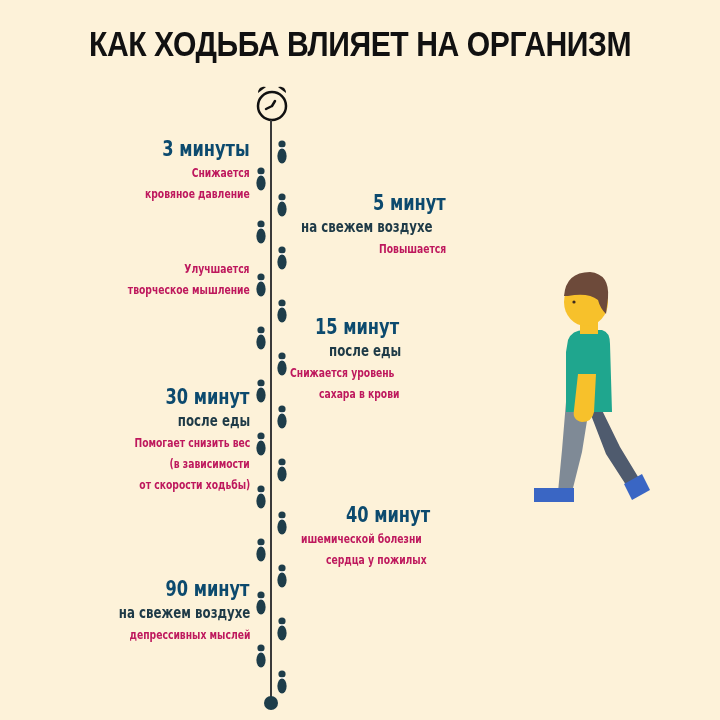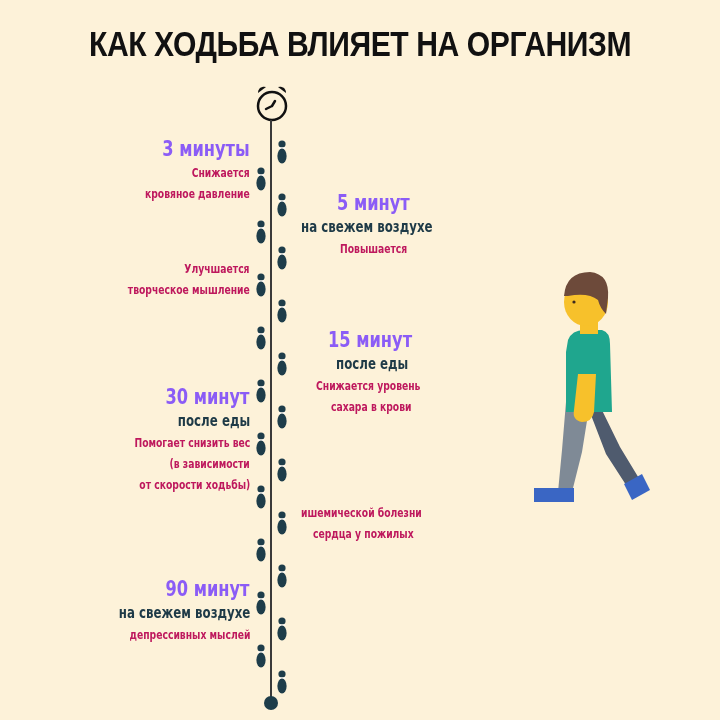--- a/index.html
+++ b/index.html
@@ -7,22 +7,22 @@
          font-family:"Liberation Sans", "DejaVu Sans", sans-serif; color:#1c1c1c; }
   .title { position:absolute; top:24px; left:0; width:720px; text-align:center;
            font-size:35px; font-weight:bold; letter-spacing:-0.5px; color:#111;
            transform:scaleX(0.86); transform-origin:center; }
   .timeline-line { position:absolute; left:270px; top:120px; width:2px; height:582px; background:#3a3a3a; }
   .end-dot { position:absolute; left:264px; top:696px; width:14px; height:14px; border-radius:50%; background:#1e3d4a; }
   .clock { position:absolute; left:253px; top:84px; width:38px; height:40px; }
   .foot { position:absolute; width:10px; height:24px; }
   .block { position:absolute; font-family:"DejaVu Sans Condensed","DejaVu Sans", sans-serif; }
   .block.left { text-align:right; }
-  .block.right { text-align:center; }
-  .head { font-size:22px; font-weight:bold; color:#8b5cf6; line-height:26px; transform-origin:inherit; }
+  .block.right { text-align:right; }
+  .head { font-size:22px; font-weight:bold; color:#0c4a6e; line-height:26px; transform-origin:inherit; }
   .sub { font-size:16px; font-weight:bold; color:#1e3a47; line-height:22px; }
   .body { font-size:12.5px; font-weight:bold; color:#be185d; line-height:21px; }
   .sq { display:inline-block; transform:scaleX(0.82); }
   .left .sq { transform-origin:right center; }
   .right .sq { transform-origin:left center; }
   .walker { position:absolute; left:528px; top:262px; width:130px; height:250px; }
 </style>
 </head>
 <body>
 
@@ -156,36 +156,37 @@
   <div class="head"><span class="sq">5 минут</span></div>
   <div class="sub"><span class="sq">на свежем воздухе</span></div>
   <div class="body"><span class="sq">Повышается</span></div>
 </div>
 
 <div class="block left" style="right:470px; top:258px;">
   <div class="body"><span class="sq">Улучшается</span></div>
   <div class="body"><span class="sq">творческое мышление</span></div>
 </div>
 
-<div class="block right" style="left:316px; top:314px;margin-top:13px;">
+<div class="block right" style="left:290px; top:314px;">
   <div class="head"><span class="sq">15 минут</span></div>
   <div class="sub"><span class="sq">после еды</span></div>
   <div class="body"><span class="sq">Снижается уровень</span></div>
   <div class="body"><span class="sq">сахара в крови</span></div>
 </div>
 
 <div class="block left" style="right:470px; top:384px;">
   <div class="head"><span class="sq">30 минут</span></div>
   <div class="sub"><span class="sq">после еды</span></div>
   <div class="body"><span class="sq">Помогает снизить вес</span></div>
   <div class="body"><span class="sq">(в зависимости</span></div>
   <div class="body"><span class="sq">от скорости ходьбы)</span></div>
 </div>
 
 <div class="block right" style="left:301px; top:502px;">
+  <div class="head"><span class="sq">40 минут</span></div>
   <div class="body"><span class="sq">ишемической болезни</span></div>
   <div class="body"><span class="sq">сердца у пожилых</span></div>
 </div>
 
 <div class="block left" style="right:470px; top:576px;">
   <div class="head"><span class="sq">90 минут</span></div>
   <div class="sub"><span class="sq">на свежем воздухе</span></div>
   <div class="body"><span class="sq">депрессивных мыслей</span></div>
 </div>
 

